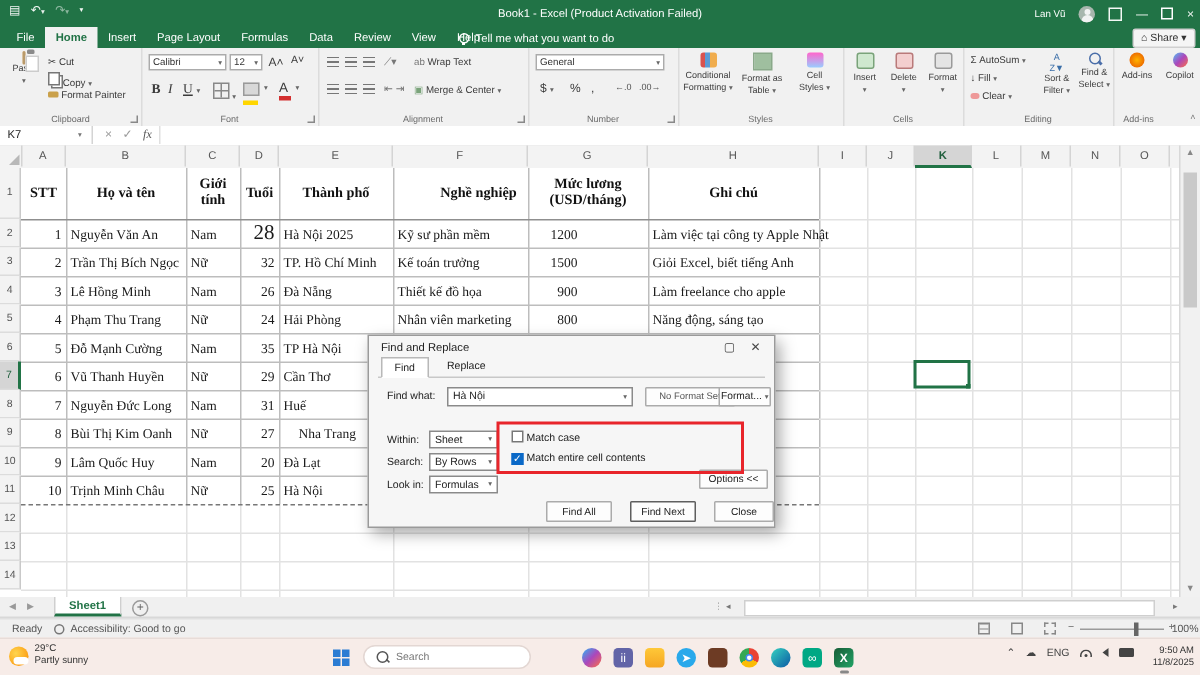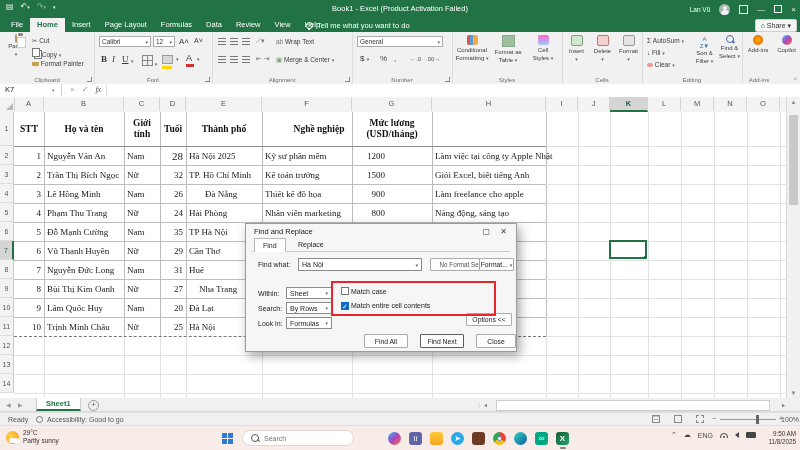--- a/index.html
+++ b/index.html
@@ -393,41 +393,42 @@
       <div style="position: absolute; left: 14px; top: 262px; width: 772px; height: 1px; background: rgb(226, 226, 226);"></div>
       <div style="position: absolute; left: 14px; top: 281px; width: 772px; height: 1px; background: rgb(226, 226, 226);"></div>
       <div class="cellsfont" style="position: absolute; left: 14px; top: 0px; width: 30px; height: 34px; display: flex; align-items: center; justify-content: center; font-weight: bold; font-size: 9.5px; color: rgb(17, 17, 17); white-space: pre-line; text-align: center; line-height: 1.15;">STT</div>
       <div class="cellsfont" style="position: absolute; left: 44px; top: 0px; width: 80px; height: 34px; display: flex; align-items: center; justify-content: center; font-weight: bold; font-size: 9.5px; color: rgb(17, 17, 17); white-space: pre-line; text-align: center; line-height: 1.15;">Họ và tên</div>
       <div class="cellsfont" style="position: absolute; left: 124px; top: 0px; width: 36px; height: 34px; display: flex; align-items: center; justify-content: center; font-weight: bold; font-size: 9.5px; color: rgb(17, 17, 17); white-space: pre-line; text-align: center; line-height: 1.15;">Giới tính</div>
       <div class="cellsfont" style="position: absolute; left: 160px; top: 0px; width: 26px; height: 34px; display: flex; align-items: center; justify-content: center; font-weight: bold; font-size: 9.5px; color: rgb(17, 17, 17); white-space: pre-line; text-align: center; line-height: 1.15;">Tuổi</div>
       <div class="cellsfont" style="position: absolute; left: 186px; top: 0px; width: 76px; height: 34px; display: flex; align-items: center; justify-content: center; font-weight: bold; font-size: 9.5px; color: rgb(17, 17, 17); white-space: pre-line; text-align: center; line-height: 1.15;">Thành phố</div>
       <div class="cellsfont" style="position: absolute; left: 274px; top: 0px; width: 90px; height: 34px; display: flex; align-items: center; justify-content: center; font-weight: bold; font-size: 9.5px; color: rgb(17, 17, 17); white-space: pre-line; text-align: center; line-height: 1.15;">Nghề nghiệp</div>
       <div class="cellsfont" style="position: absolute; left: 352px; top: 0px; width: 80px; height: 34px; display: flex; align-items: center; justify-content: center; font-weight: bold; font-size: 9.5px; color: rgb(17, 17, 17); white-space: pre-line; text-align: center; line-height: 1.15;">Mức lương
 (USD/tháng)</div>
+      <div class="cellsfont" style="position: absolute; left: 432px; top: 0px; width: 114px; height: 34px; display: flex; align-items: center; justify-content: center; font-weight: bold; font-size: 9.5px; color: rgb(17, 17, 17); white-space: pre-line; text-align: center; line-height: 1.15;">Ghi chú</div>
       <div class="cellsfont" style="position: absolute; left: 14px; top: 34px; width: 30px; height: 19px; display: flex; align-items: center; justify-content: flex-end; padding: 0px 3px; box-sizing: border-box; font-size: 9px; color: rgb(26, 26, 26); white-space: nowrap;">1</div>
       <div class="cellsfont" style="position: absolute; left: 44px; top: 34px; width: 80px; height: 19px; display: flex; align-items: center; justify-content: flex-start; padding: 0px 3px; box-sizing: border-box; font-size: 9px; color: rgb(26, 26, 26); white-space: nowrap;">Nguyễn Văn An</div>
       <div class="cellsfont" style="position: absolute; left: 124px; top: 34px; width: 36px; height: 19px; display: flex; align-items: center; justify-content: flex-start; padding: 0px 3px; box-sizing: border-box; font-size: 9px; color: rgb(26, 26, 26); white-space: nowrap;">Nam</div>
-      <div class="cellsfont" style="position: absolute; left: 160px; top: 34px; width: 26px; height: 19px; display: flex; align-items: center; justify-content: flex-end; padding: 0px 3px; box-sizing: border-box; font-size: 11px; color: rgb(26, 26, 26); white-space: nowrap;">28</div>
+      <div class="cellsfont" style="position: absolute; left: 160px; top: 34px; width: 26px; height: 19px; display: flex; align-items: center; justify-content: flex-end; padding: 0px 3px; box-sizing: border-box; font-size: 14px; color: rgb(26, 26, 26); white-space: nowrap;">28</div>
       <div class="cellsfont" style="position: absolute; left: 186px; top: 34px; width: 76px; height: 19px; display: flex; align-items: center; justify-content: flex-start; padding: 0px 3px; box-sizing: border-box; font-size: 9px; color: rgb(26, 26, 26); white-space: nowrap;">Hà Nội 2025</div>
       <div class="cellsfont" style="position: absolute; left: 262px; top: 34px; width: 90px; height: 19px; display: flex; align-items: center; justify-content: flex-start; padding: 0px 3px; box-sizing: border-box; font-size: 9px; color: rgb(26, 26, 26); white-space: nowrap;">Kỹ sư phần mềm</div>
       <div class="cellsfont" style="position: absolute; left: 352px; top: 34px; width: 36px; height: 19px; display: flex; align-items: center; justify-content: flex-end; padding: 0px 3px; box-sizing: border-box; font-size: 9px; color: rgb(26, 26, 26); white-space: nowrap;">1200</div>
       <div class="cellsfont" style="position: absolute; left: 432px; top: 34px; width: 200px; height: 19px; display: flex; align-items: center; justify-content: flex-start; padding: 0px 3px; box-sizing: border-box; font-size: 9px; color: rgb(26, 26, 26); white-space: nowrap;">Làm việc tại công ty Apple Nhật</div>
       <div class="cellsfont" style="position: absolute; left: 14px; top: 53px; width: 30px; height: 19px; display: flex; align-items: center; justify-content: flex-end; padding: 0px 3px; box-sizing: border-box; font-size: 9px; color: rgb(26, 26, 26); white-space: nowrap;">2</div>
       <div class="cellsfont" style="position: absolute; left: 44px; top: 53px; width: 80px; height: 19px; display: flex; align-items: center; justify-content: flex-start; padding: 0px 3px; box-sizing: border-box; font-size: 9px; color: rgb(26, 26, 26); white-space: nowrap;">Trần Thị Bích Ngọc</div>
       <div class="cellsfont" style="position: absolute; left: 124px; top: 53px; width: 36px; height: 19px; display: flex; align-items: center; justify-content: flex-start; padding: 0px 3px; box-sizing: border-box; font-size: 9px; color: rgb(26, 26, 26); white-space: nowrap;">Nữ</div>
       <div class="cellsfont" style="position: absolute; left: 160px; top: 53px; width: 26px; height: 19px; display: flex; align-items: center; justify-content: flex-end; padding: 0px 3px; box-sizing: border-box; font-size: 9px; color: rgb(26, 26, 26); white-space: nowrap;">32</div>
       <div class="cellsfont" style="position: absolute; left: 186px; top: 53px; width: 76px; height: 19px; display: flex; align-items: center; justify-content: flex-start; padding: 0px 3px; box-sizing: border-box; font-size: 9px; color: rgb(26, 26, 26); white-space: nowrap;">TP. Hồ Chí Minh</div>
       <div class="cellsfont" style="position: absolute; left: 262px; top: 53px; width: 90px; height: 19px; display: flex; align-items: center; justify-content: flex-start; padding: 0px 3px; box-sizing: border-box; font-size: 9px; color: rgb(26, 26, 26); white-space: nowrap;">Kế toán trưởng</div>
       <div class="cellsfont" style="position: absolute; left: 352px; top: 53px; width: 36px; height: 19px; display: flex; align-items: center; justify-content: flex-end; padding: 0px 3px; box-sizing: border-box; font-size: 9px; color: rgb(26, 26, 26); white-space: nowrap;">1500</div>
       <div class="cellsfont" style="position: absolute; left: 432px; top: 53px; width: 200px; height: 19px; display: flex; align-items: center; justify-content: flex-start; padding: 0px 3px; box-sizing: border-box; font-size: 9px; color: rgb(26, 26, 26); white-space: nowrap;">Giỏi Excel, biết tiếng Anh</div>
       <div class="cellsfont" style="position: absolute; left: 14px; top: 72px; width: 30px; height: 19px; display: flex; align-items: center; justify-content: flex-end; padding: 0px 3px; box-sizing: border-box; font-size: 9px; color: rgb(26, 26, 26); white-space: nowrap;">3</div>
       <div class="cellsfont" style="position: absolute; left: 44px; top: 72px; width: 80px; height: 19px; display: flex; align-items: center; justify-content: flex-start; padding: 0px 3px; box-sizing: border-box; font-size: 9px; color: rgb(26, 26, 26); white-space: nowrap;">Lê Hồng Minh</div>
       <div class="cellsfont" style="position: absolute; left: 124px; top: 72px; width: 36px; height: 19px; display: flex; align-items: center; justify-content: flex-start; padding: 0px 3px; box-sizing: border-box; font-size: 9px; color: rgb(26, 26, 26); white-space: nowrap;">Nam</div>
       <div class="cellsfont" style="position: absolute; left: 160px; top: 72px; width: 26px; height: 19px; display: flex; align-items: center; justify-content: flex-end; padding: 0px 3px; box-sizing: border-box; font-size: 9px; color: rgb(26, 26, 26); white-space: nowrap;">26</div>
-      <div class="cellsfont" style="position: absolute; left: 186px; top: 72px; width: 76px; height: 19px; display: flex; align-items: center; justify-content: flex-start; padding: 0px 19px; box-sizing: border-box; font-size: 9px; color: rgb(26, 26, 26); white-space: nowrap;">Đà Nẵng</div>
+      <div class="cellsfont" style="position: absolute; left: 186px; top: 72px; width: 76px; height: 19px; display: flex; align-items: center; justify-content: flex-start; padding: 0px 3px; box-sizing: border-box; font-size: 9px; color: rgb(26, 26, 26); white-space: nowrap;">Đà Nẵng</div>
       <div class="cellsfont" style="position: absolute; left: 262px; top: 72px; width: 90px; height: 19px; display: flex; align-items: center; justify-content: flex-start; padding: 0px 3px; box-sizing: border-box; font-size: 9px; color: rgb(26, 26, 26); white-space: nowrap;">Thiết kế đồ họa</div>
       <div class="cellsfont" style="position: absolute; left: 352px; top: 72px; width: 36px; height: 19px; display: flex; align-items: center; justify-content: flex-end; padding: 0px 3px; box-sizing: border-box; font-size: 9px; color: rgb(26, 26, 26); white-space: nowrap;">900</div>
       <div class="cellsfont" style="position: absolute; left: 432px; top: 72px; width: 200px; height: 19px; display: flex; align-items: center; justify-content: flex-start; padding: 0px 3px; box-sizing: border-box; font-size: 9px; color: rgb(26, 26, 26); white-space: nowrap;">Làm freelance cho apple</div>
       <div class="cellsfont" style="position: absolute; left: 14px; top: 91px; width: 30px; height: 19px; display: flex; align-items: center; justify-content: flex-end; padding: 0px 3px; box-sizing: border-box; font-size: 9px; color: rgb(26, 26, 26); white-space: nowrap;">4</div>
       <div class="cellsfont" style="position: absolute; left: 44px; top: 91px; width: 80px; height: 19px; display: flex; align-items: center; justify-content: flex-start; padding: 0px 3px; box-sizing: border-box; font-size: 9px; color: rgb(26, 26, 26); white-space: nowrap;">Phạm Thu Trang</div>
       <div class="cellsfont" style="position: absolute; left: 124px; top: 91px; width: 36px; height: 19px; display: flex; align-items: center; justify-content: flex-start; padding: 0px 3px; box-sizing: border-box; font-size: 9px; color: rgb(26, 26, 26); white-space: nowrap;">Nữ</div>
       <div class="cellsfont" style="position: absolute; left: 160px; top: 91px; width: 26px; height: 19px; display: flex; align-items: center; justify-content: flex-end; padding: 0px 3px; box-sizing: border-box; font-size: 9px; color: rgb(26, 26, 26); white-space: nowrap;">24</div>
       <div class="cellsfont" style="position: absolute; left: 186px; top: 91px; width: 76px; height: 19px; display: flex; align-items: center; justify-content: flex-start; padding: 0px 3px; box-sizing: border-box; font-size: 9px; color: rgb(26, 26, 26); white-space: nowrap;">Hải Phòng</div>
       <div class="cellsfont" style="position: absolute; left: 262px; top: 91px; width: 90px; height: 19px; display: flex; align-items: center; justify-content: flex-start; padding: 0px 3px; box-sizing: border-box; font-size: 9px; color: rgb(26, 26, 26); white-space: nowrap;">Nhân viên marketing</div>
       <div class="cellsfont" style="position: absolute; left: 352px; top: 91px; width: 36px; height: 19px; display: flex; align-items: center; justify-content: flex-end; padding: 0px 3px; box-sizing: border-box; font-size: 9px; color: rgb(26, 26, 26); white-space: nowrap;">800</div>

